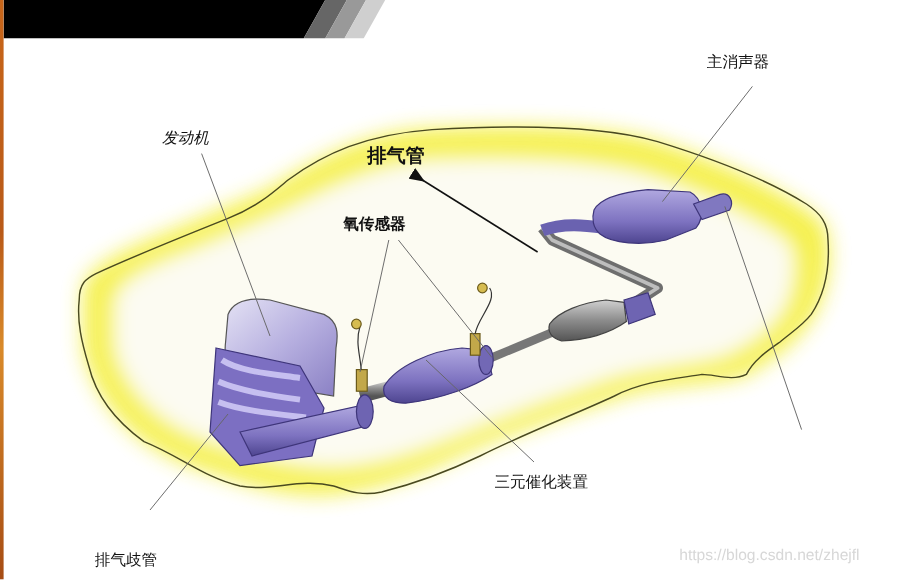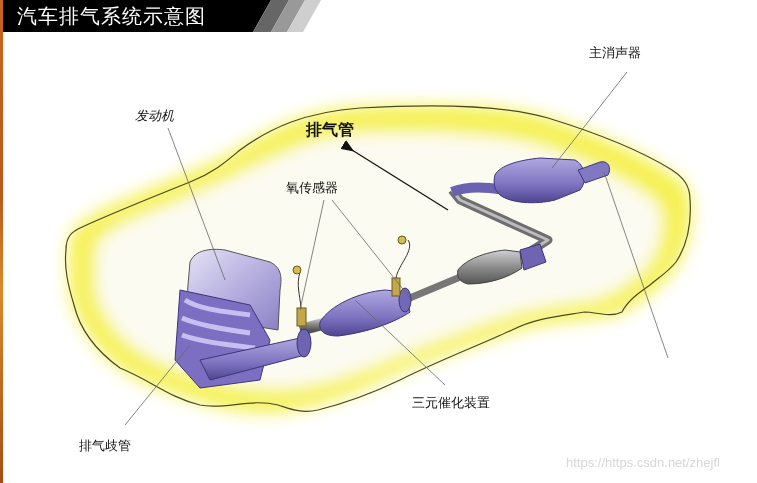--- a/index.html
+++ b/index.html
@@ -36,21 +36,20 @@
 
 <div class="left-strip"></div>
 
 <div class="banner">
   <svg width="330" height="32">
     <polygon points="0,0 268,0 250,32 0,32" fill="#000"></polygon>
     <polygon points="268,0 286,0 268,32 250,32" fill="#666"></polygon>
     <polygon points="286,0 302,0 284,32 268,32" fill="#999"></polygon>
     <polygon points="302,0 318,0 300,32 284,32" fill="#cfcfcf"></polygon>
   </svg>
-  <div class="banner-title">汽车排气系统示意图</div>
 </div>
 
 <svg class="diagram" width="757" height="483">
   <defs>
     <filter id="blur8" x="-20%" y="-20%" width="140%" height="140%">
         <feGaussianBlur stdDeviation="9"></feGaussianBlur>
       </filter>
     <linearGradient id="engGrad" x1="0" y1="0" x2="1" y2="1">
       <stop offset="0" stop-color="#e4e2f4"></stop>
         <stop offset="0.5" stop-color="#b7b0e0"></stop>
@@ -126,18 +125,18 @@
     <line x1="355" y1="300" x2="445" y2="385"></line>
     <line x1="627" y1="72" x2="552" y2="168"></line>
     <line x1="604" y1="172" x2="668" y2="358"></line>
     <line x1="190" y1="345" x2="125" y2="425"></line>
   </g>
   <line x1="448" y1="210" x2="352" y2="150" stroke="#111" stroke-width="1.3" marker-end="url(#arrowhead)"></line>
 </svg>
 
 <div class="label" style="left:135px; top:106px;font-style:italic;">发动机</div>
 <div class="label big" style="left:306px; top:120px;">排气管</div>
-<div class="label" style="left:286px; top:178px;">氧传感器</div>
+<div class="label" style="left:286px; top:178px;font-weight:bold;">氧传感器</div>
 <div class="label" style="left:589px; top:43px;">主消声器</div>
 <div class="label" style="left:412px; top:393px;">三元催化装置</div>
-<div class="label" style="left:79px; top:436px;">排气歧管</div>
+<div class="label" style="left:79px; top:458px;">排气歧管</div>
 
-<div class="watermark">https://https.csdn.net/zhejfl</div>
+<div class="watermark">https://blog.csdn.net/zhejfl</div>
 
 </body></html>

